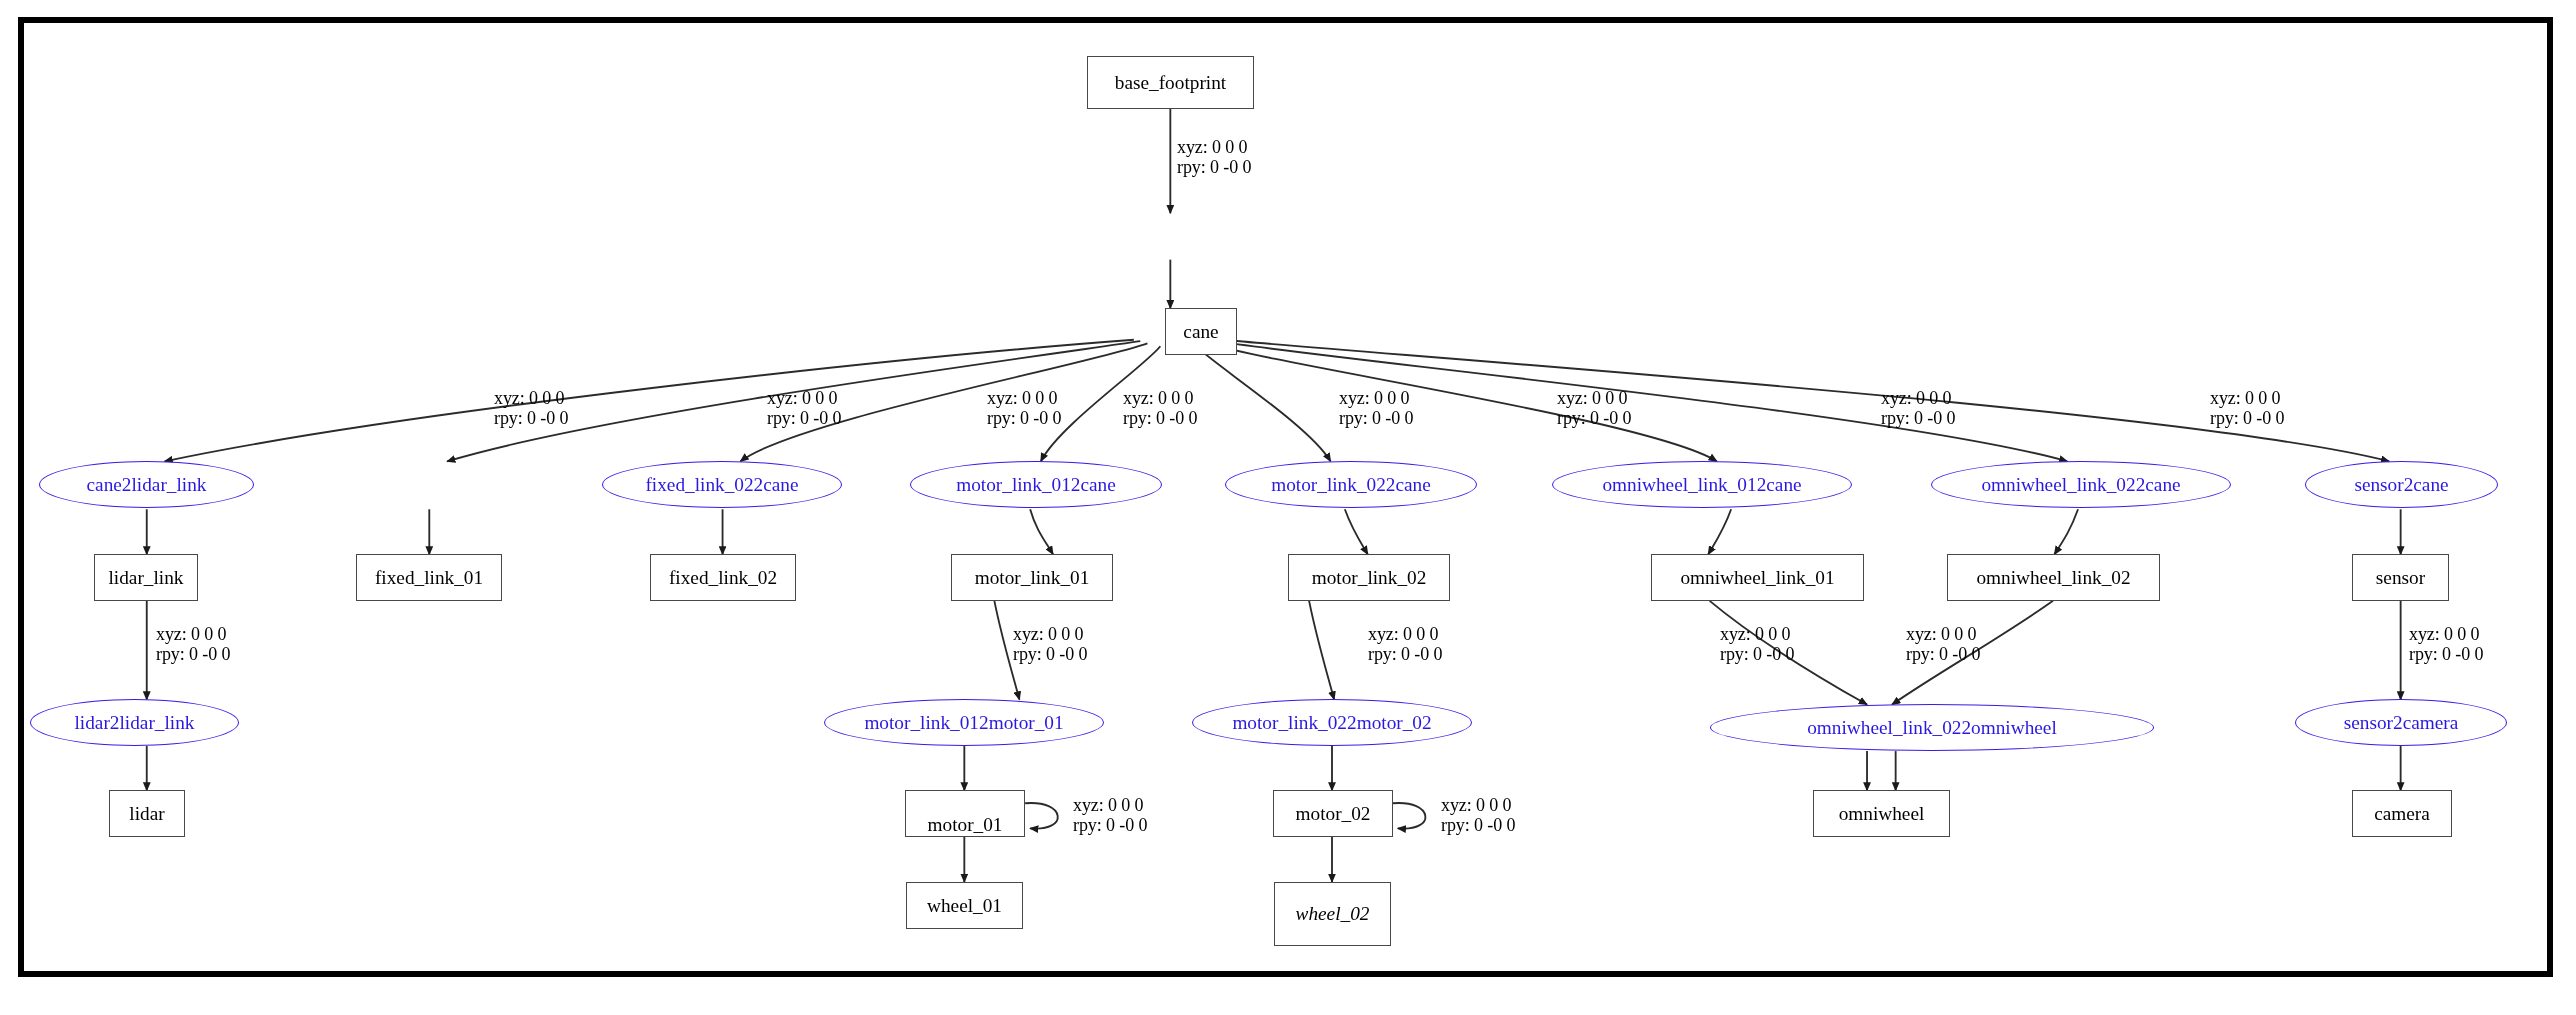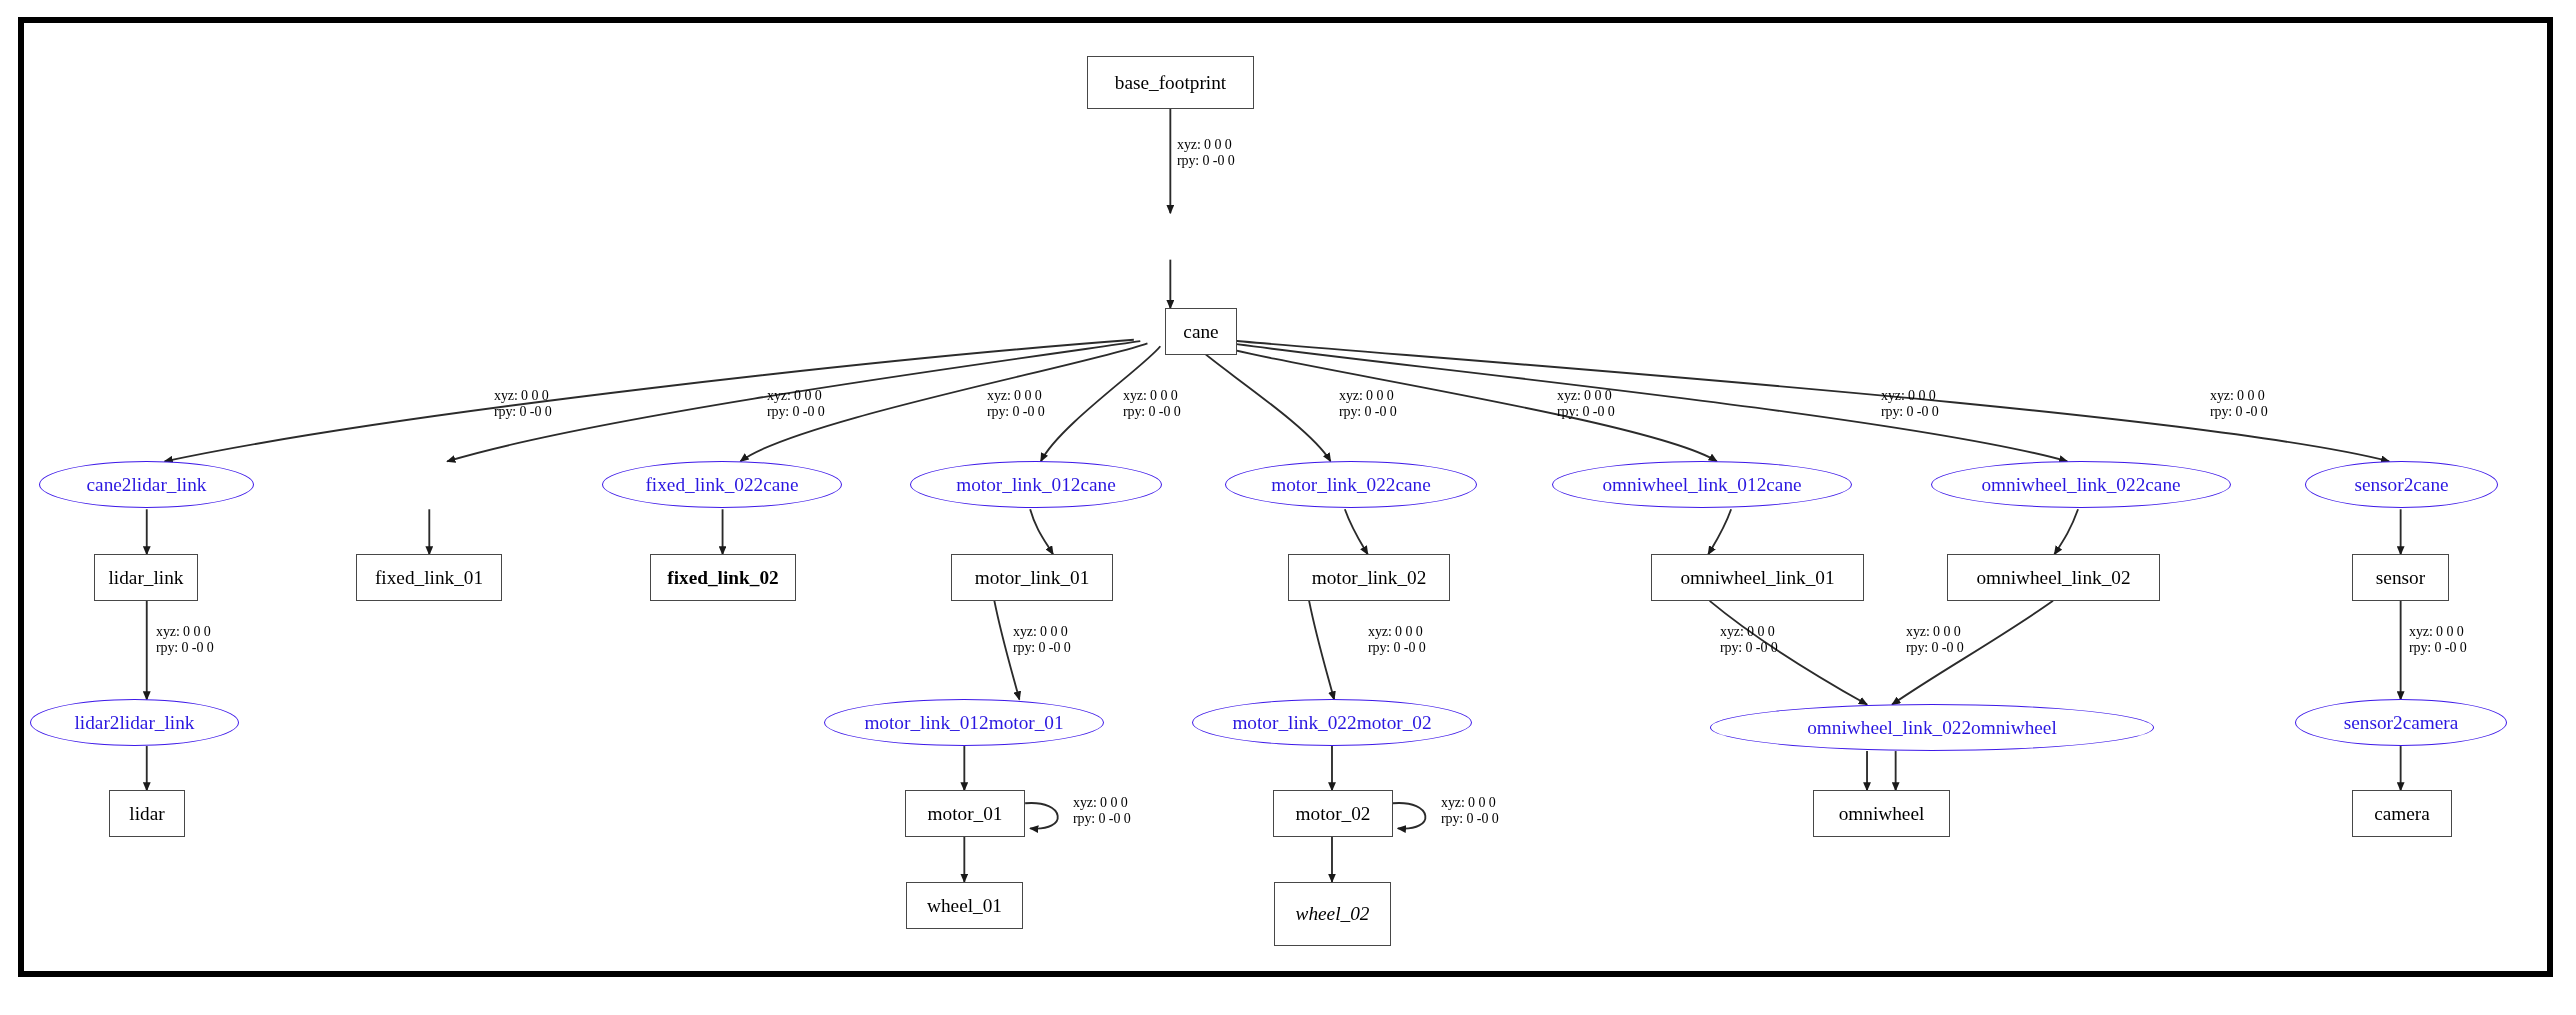--- a/index.html
+++ b/index.html
@@ -27,21 +27,21 @@
   .node.ellipse{
     border:1.8px solid #3d19e8;
     border-radius:50%;
     background:#ffffff;
     color:#2a17e0;
     font-size:19.3px;
     white-space:nowrap;
   }
   .elabel{
     position:absolute;
-    font-size:14px;
+    font-size:18px;
     color:#000000;
     line-height:1.12;
     white-space:nowrap;
     letter-spacing:-0.1px;
   }
 </style>
 </head>
 <body>
 
 <div id="canvas">
@@ -170,21 +170,21 @@
   <div class="node ellipse" style="left:2305px;top:461px;width:193px;height:47px;">
     <span>sensor2cane</span>
   </div>
 
   <div class="node box" style="left:94px;top:554px;width:104px;height:47px;">
     <span>lidar_link</span>
   </div>
   <div class="node box" style="left:356px;top:554px;width:146px;height:47px;">
     <span>fixed_link_01</span>
   </div>
-  <div class="node box" style="left:650px;top:554px;width:146px;height:47px;font-weight:bold;">
+  <div class="node box" style="left:650px;top:554px;width:146px;height:47px;">
     <span>fixed_link_02</span>
   </div>
   <div class="node box" style="left:951px;top:554px;width:162px;height:47px;">
     <span>motor_link_01</span>
   </div>
   <div class="node box" style="left:1288px;top:554px;width:162px;height:47px;">
     <span>motor_link_02</span>
   </div>
   <div class="node box" style="left:1651px;top:554px;width:213px;height:47px;">
     <span>omniwheel_link_01</span>
@@ -233,21 +233,21 @@
   <div class="node ellipse" style="left:1710px;top:704px;width:444px;height:47px;">
     <span>omniwheel_link_022omniwheel</span>
   </div>
   <div class="node ellipse" style="left:2295px;top:699px;width:212px;height:47px;">
     <span>sensor2camera</span>
   </div>
 
   <div class="node box" style="left:109px;top:790px;width:76px;height:47px;">
     <span>lidar</span>
   </div>
-  <div class="node box" style="left:905px;top:790px;width:120px;height:47px;">
+  <div class="node box" style="left:905px;top:790px;width:120px;height:47px;align-items:flex-end;">
     <span>motor_01</span>
   </div>
   <div class="node box" style="left:1273px;top:790px;width:120px;height:47px;">
     <span>motor_02</span>
   </div>
   <div class="node box" style="left:1813px;top:790px;width:137px;height:47px;">
     <span>omniwheel</span>
   </div>
   <div class="node box" style="left:2352px;top:790px;width:100px;height:47px;">
     <span>camera</span>

